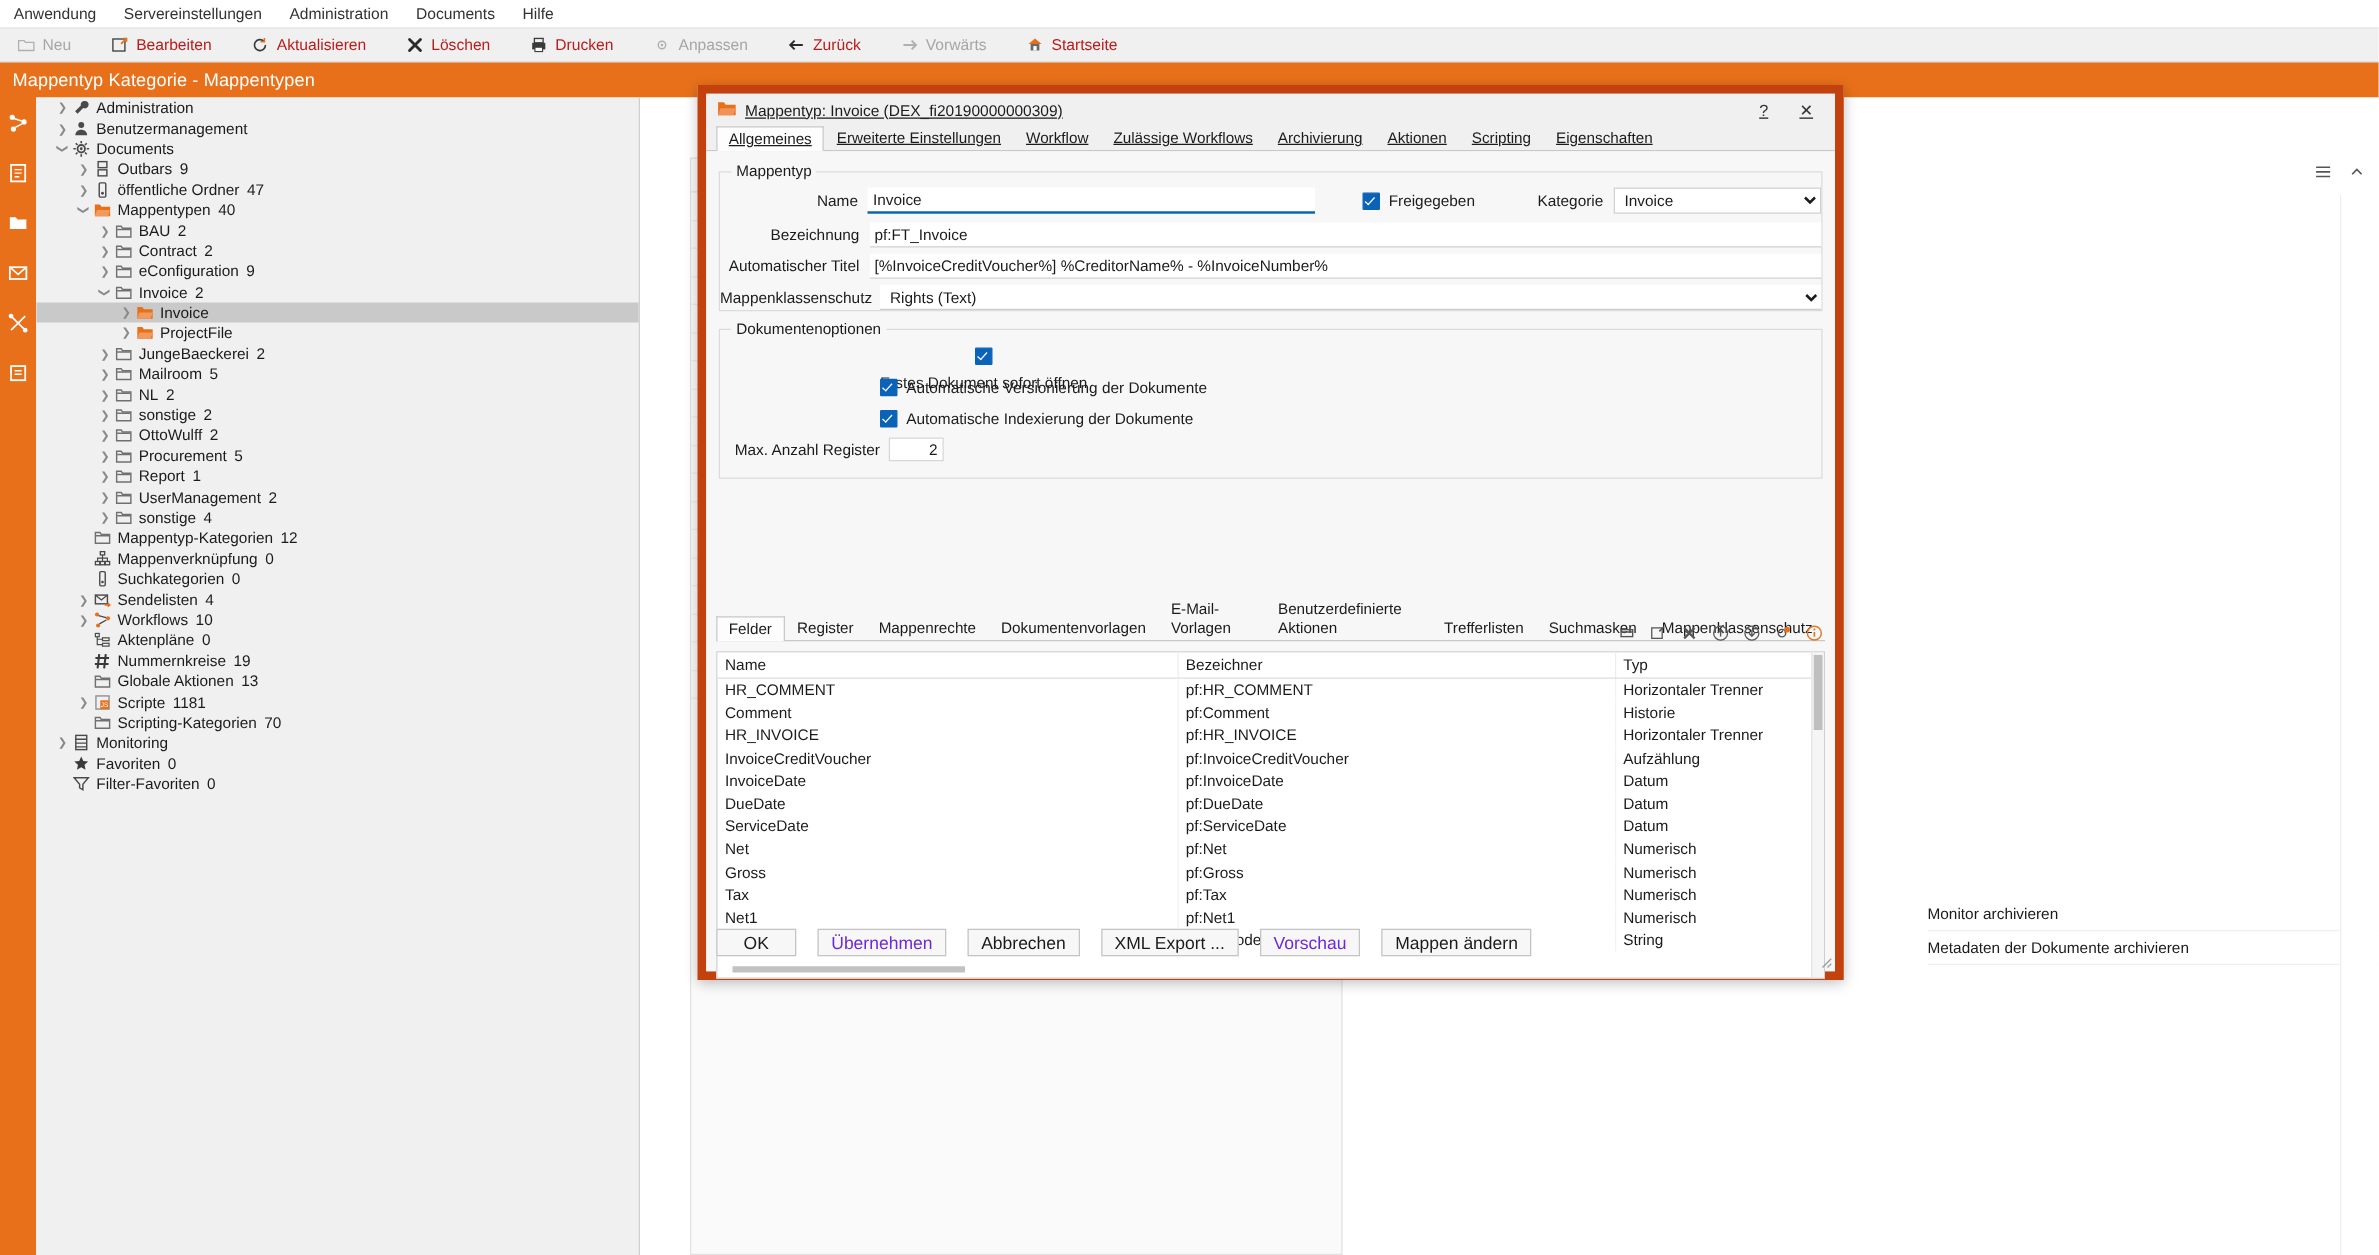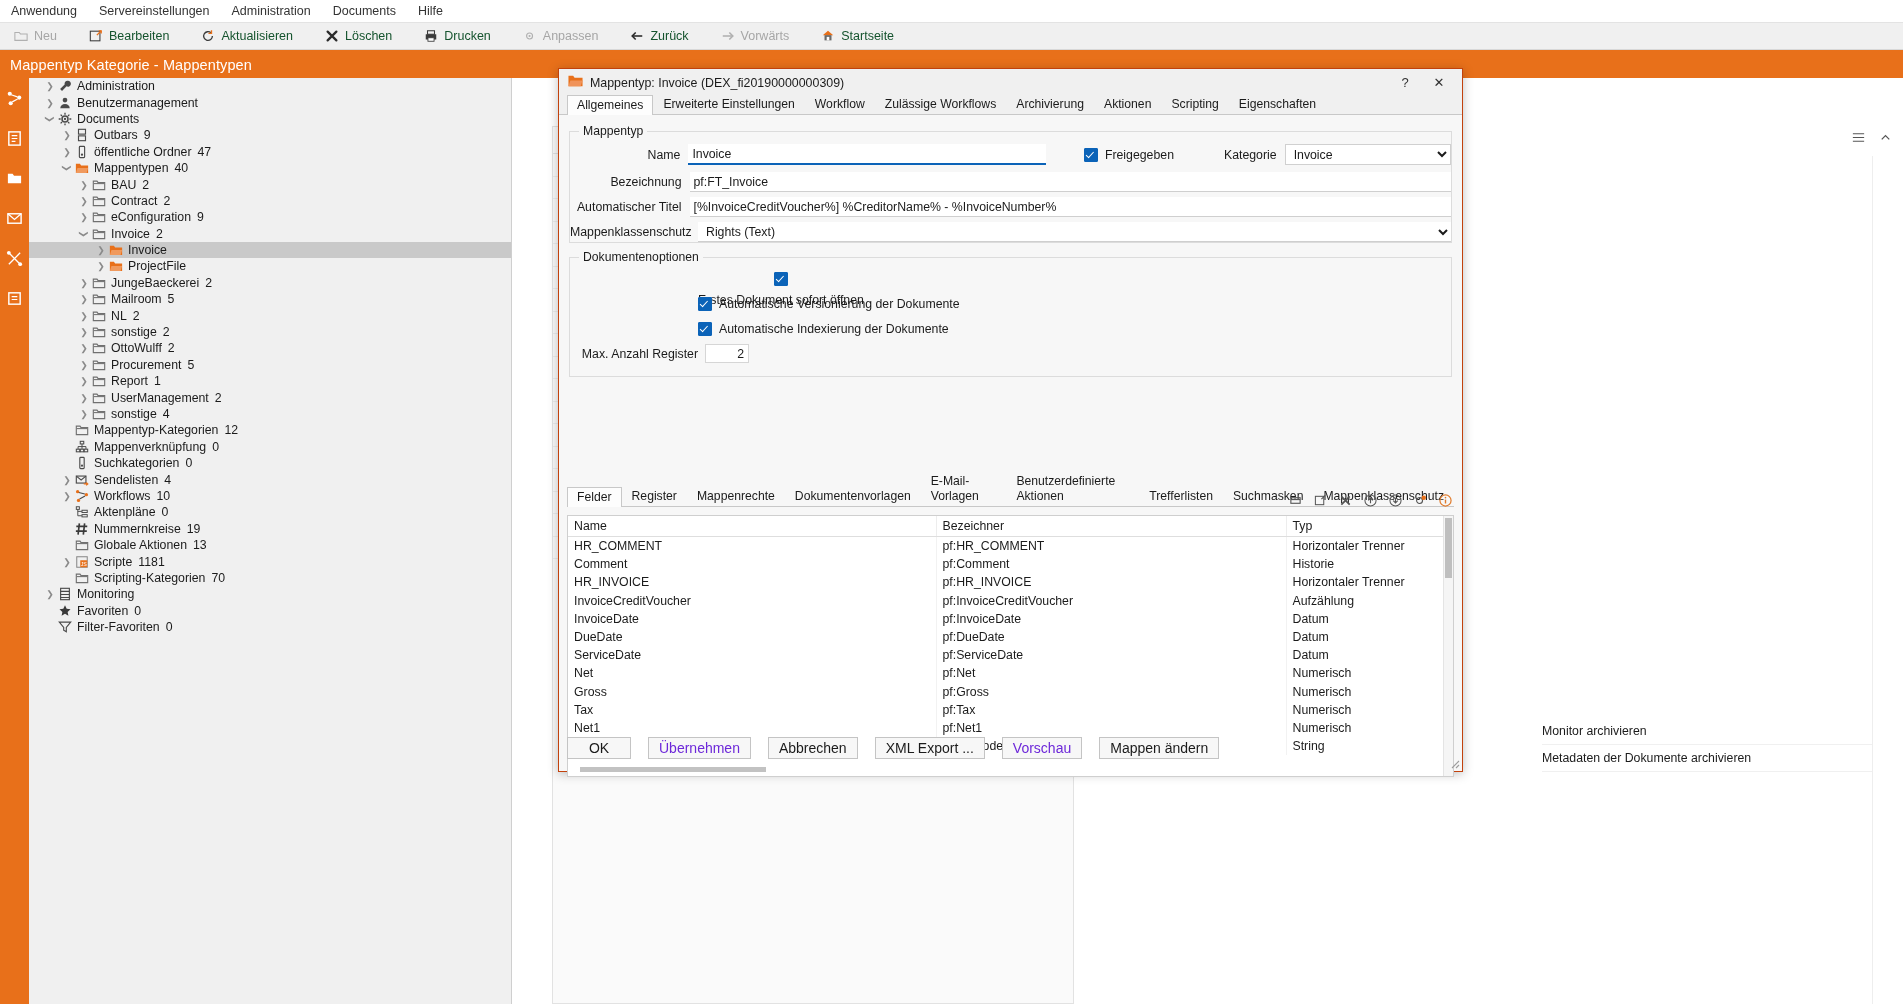--- a/index.html
+++ b/index.html
@@ -13,21 +13,21 @@
   }
   .app{position:relative;width:1903px;height:1004px;}
 
   
   .menubar{height:22px;background:#ffffff;display:flex;align-items:center;padding-left:0px;}
   .menubar .mi{padding:2px 11px;font-size:12.5px;color:#333;cursor:default;}
 
   
   .toolbar{height:26px;background:#f0f0f0;border-top:1px solid #e3e3e3;border-bottom:1px solid #d8d8d8;
            display:flex;align-items:center;}
-  .tb-item{display:flex;align-items:center;gap:6px;padding:2px 18px 2px 14px;font-size:12.5px;color:#14532d;cursor:default;}
+  .tb-item{display:flex;align-items:center;gap:6px;padding:2px 18px 2px 14px;font-size:12.5px;color:#b91c1c;cursor:default;}
   .tb-item.disabled{color:#a6a6a6;}
   .tb-ic{width:14px;height:14px;display:inline-block;position:relative;flex:0 0 14px;}
 
   
   .titlebar{height:30px;background:#e8701a;color:#fff;display:flex;align-items:center;
             padding-left:10px;font-size:14.5px;letter-spacing:.1px;}
 
   
   .rail{position:absolute;left:0;top:78px;width:29px;bottom:0;background:#e8701a;}
   .rail .ri{width:29px;height:40px;display:flex;align-items:center;justify-content:center;color:#fff;}
@@ -52,21 +52,21 @@
   .rp-head{height:26px;border-bottom:1px solid #e2e2e2;display:flex;align-items:center;padding-left:10px;
            font-size:12.5px;font-weight:bold;}
   .rp-row{height:21.5px;border-bottom:1px solid #ececec;display:flex;align-items:center;padding-left:10px;
           font-size:12.3px;color:#3a3a3a;}
   .rp-toolicons{position:absolute;right:10px;top:52px;display:flex;gap:12px;color:#555;}
   .rp-right{position:absolute;left:1030px;top:640px;width:520px;}
   .rp-r-row{height:26px;display:flex;align-items:center;font-size:12.3px;color:#1b1b1b;border-bottom:1px solid #f0f0f0;}
 
   
   .dlg{position:absolute;left:558px;top:68px;width:903px;height:702px;background:#f0f0f0;
-       border:1px solid #c2410c;box-shadow:0 2px 10px rgba(0,0,0,.25);}
+       border:7px solid #c2410c;box-shadow:0 2px 10px rgba(0,0,0,.25);text-decoration:underline;}
   .dlg-title{height:27px;display:flex;align-items:center;padding:0 6px 0 9px;background:#f0f0f0;}
   .dlg-title .dt-ic{margin-right:7px;}
   .dlg-title .dt-text{font-size:12.4px;color:#1b1b1b;}
   .dlg-title .spacer{flex:1;}
   .dlg-btn{width:34px;height:25px;display:flex;align-items:center;justify-content:center;color:#333;font-size:13px;cursor:default;}
 
   .tabs{display:flex;align-items:flex-end;height:18px;padding-left:8px;background:#f0f0f0;border-bottom:1px solid #c8c8c8;}
   .tab{padding:2px 9px 2px 9px;font-size:12.2px;color:#1b1b1b;border:1px solid transparent;
        border-bottom:none;background:transparent;cursor:default;line-height:15px;}
   .tab.active{background:#fdfdfd;border-color:#c8c8c8;position:relative;top:1px;}

